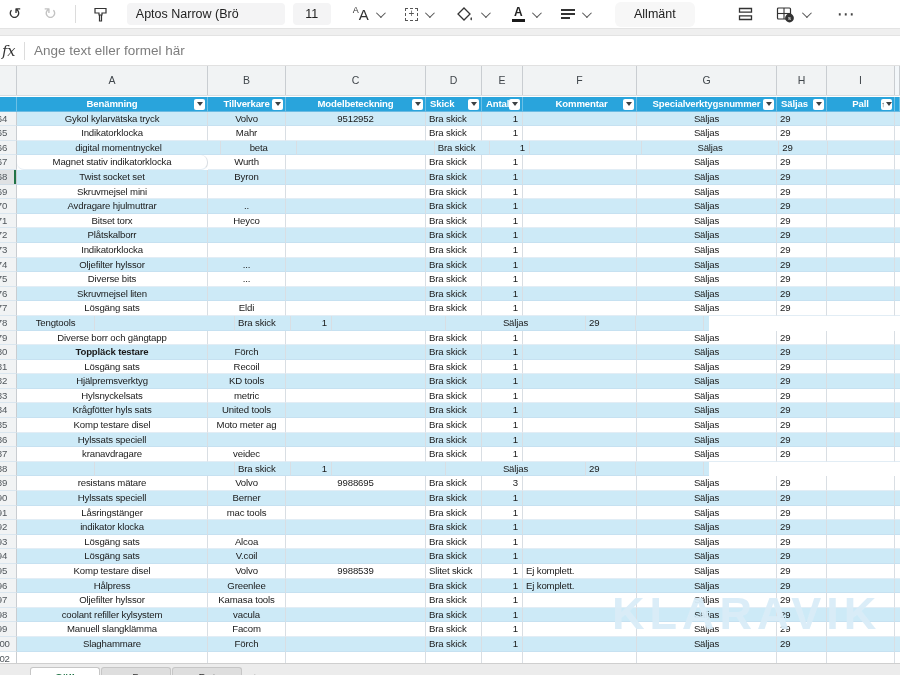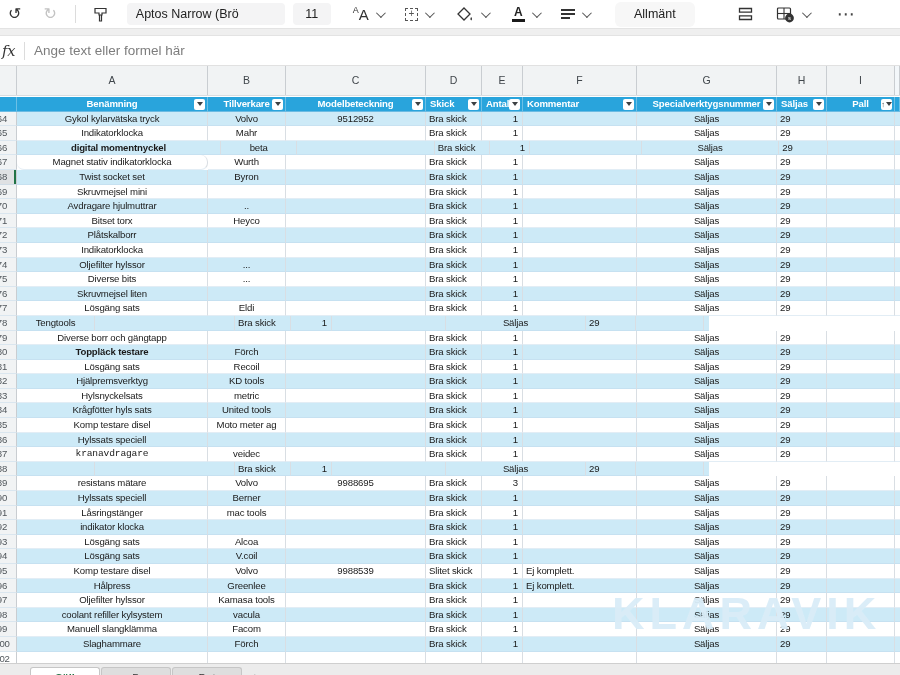--- a/index.html
+++ b/index.html
@@ -188,21 +188,21 @@
           </span></div>
         <div class="cell al-c" style="width: 140px;"><span style="padding-left: 0px;">Modelbeteckning</span><span class="filterbtn">
             <span class="tri"></span>
           </span></div>
         <div class="cell al-l" style="width: 56px;"><span style="padding-left: 1px;">Skick</span><span class="filterbtn">
             <span class="tri"></span>
           </span></div>
         <div class="cell al-l" style="width: 41px;"><span style="padding-left: 1px;">Antal</span><span class="filterbtn">
             <span class="tri"></span>
           </span></div>
-        <div class="cell al-l" style="width: 114px;"><span style="padding-left: 1px;">Kommentar</span><span class="filterbtn">
+        <div class="cell al-l" style="width: 114px; text-align: center;"><span style="padding-left: 1px;">Kommentar</span><span class="filterbtn">
             <span class="tri"></span>
           </span></div>
         <div class="cell al-c" style="width: 140px;"><span style="padding-left: 0px;">Specialverktygsnummer</span><span class="filterbtn">
             <span class="tri"></span>
           </span></div>
         <div class="cell al-l" style="width: 50px;"><span style="padding-left: 1px;">Säljas</span><span class="filterbtn">
             <span class="tri"></span>
           </span></div>
         <div class="cell al-c" style="width: 68px;"><span style="padding-left: 0px;">Pall</span><span class="filterbtn">
             <span class="sortglyph">↑</span>
@@ -237,21 +237,21 @@
         <div class="cell al-l" style="width: 114px;"></div>
         <div class="cell al-c" style="width: 140px;">Säljas</div>
         <div class="cell al-l" style="width: 50px;">29</div>
         <div class="cell al-c" style="width: 68px;"></div>
         <div class="cell sliver"></div>
       </div>
       <div class="row r-even">
         <div class="cell rowhdr">
           <span>66</span>
         </div>
-        <div class="cell al-c" style="width: 208px; font-weight: bold;">digital momentnyckel</div>
+        <div class="cell al-c" style="width: 208px;">digital momentnyckel</div>
         <div class="cell al-c" style="width: 78px;">beta</div>
         <div class="cell al-c" style="width: 140px;"></div>
         <div class="cell al-l" style="width: 56px;">Bra skick</div>
         <div class="cell al-r" style="width: 41px;">1</div>
         <div class="cell al-l" style="width: 114px;"></div>
         <div class="cell al-c" style="width: 140px;">Säljas</div>
         <div class="cell al-l" style="width: 50px;">29</div>
         <div class="cell al-c" style="width: 68px;"></div>
         <div class="cell sliver"></div>
       </div>
@@ -551,21 +551,21 @@
         <div class="cell al-l" style="width: 114px;"></div>
         <div class="cell al-c" style="width: 140px;">Säljas</div>
         <div class="cell al-l" style="width: 50px;">29</div>
         <div class="cell al-c" style="width: 68px;"></div>
         <div class="cell sliver"></div>
       </div>
       <div class="row r-odd">
         <div class="cell rowhdr">
           <span>87</span>
         </div>
-        <div class="cell al-c" style="width: 191px; font-family: Liberation Mono, monospace;">kranavdragare</div>
+        <div class="cell al-c" style="width: 191px;">kranavdragare</div>
         <div class="cell al-c" style="width: 78px;">veidec</div>
         <div class="cell al-c" style="width: 140px;"></div>
         <div class="cell al-l" style="width: 56px;">Bra skick</div>
         <div class="cell al-r" style="width: 41px;">1</div>
         <div class="cell al-l" style="width: 114px;"></div>
         <div class="cell al-c" style="width: 140px;">Säljas</div>
         <div class="cell al-l" style="width: 50px;">29</div>
         <div class="cell al-c" style="width: 68px;"></div>
         <div class="cell sliver"></div>
       </div>

